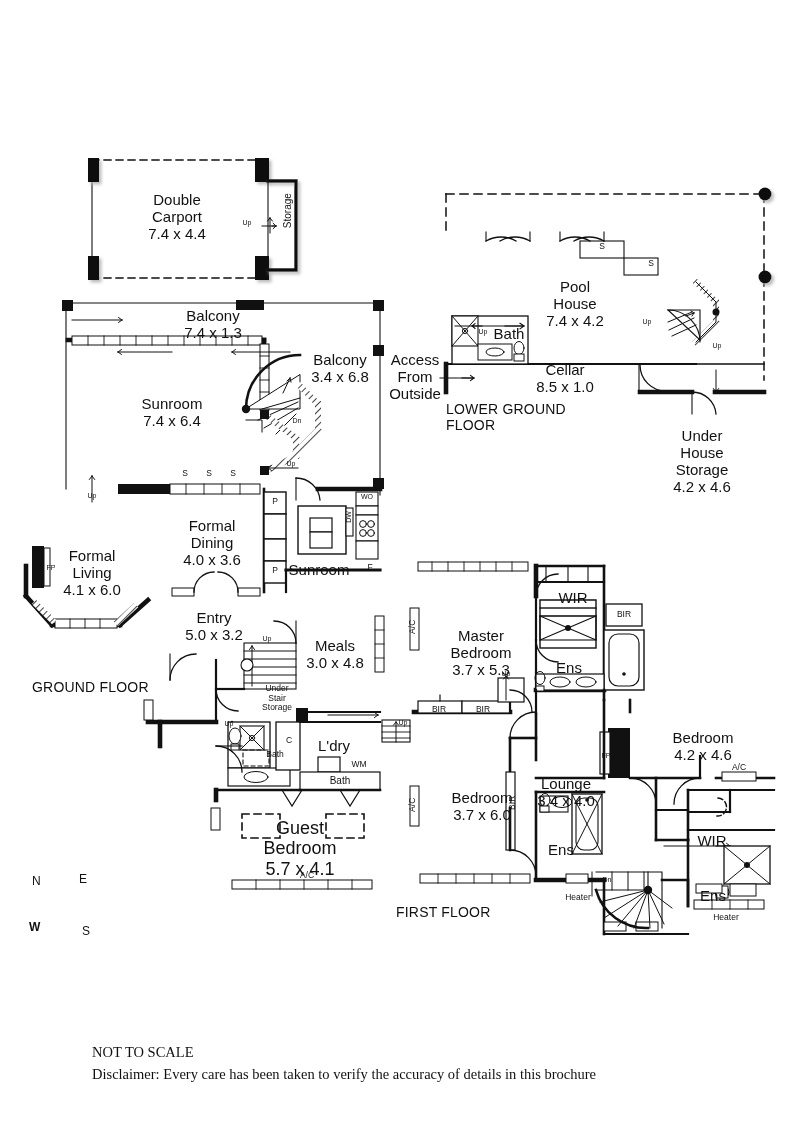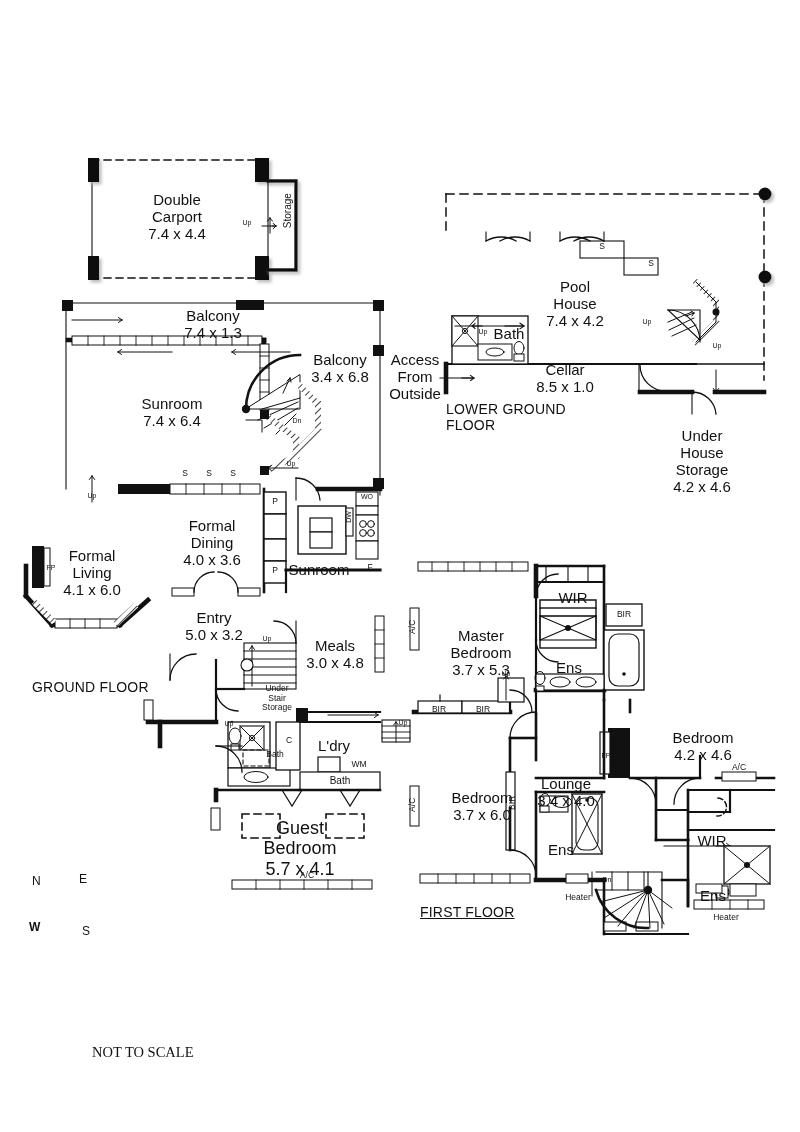--- a/index.html
+++ b/index.html
@@ -530,31 +530,32 @@
   <div class="lbl rm" style="left:520px;top:776px;width:92px;">Lounge
 3.4 x 4.0</div>
   <div class="lbl tiny" style="left:597px;top:752px;width:18px;">FP</div>
   <div class="lbl rm" style="left:648px;top:730px;width:110px;">Bedroom
 4.2 x 4.6</div>
   <div class="lbl xs" style="left:726px;top:763px;width:26px;">A/C</div>
   <div class="lbl rm" style="left:688px;top:833px;width:48px;">WIR</div>
   <div class="lbl rm" style="left:690px;top:888px;width:46px;">Ens</div>
   <div class="lbl xs" style="left:702px;top:913px;width:48px;">Heater</div>
   <div class="lbl tiny" style="left:598px;top:876px;width:18px;">Dn</div>
-  <div class="lbl flr" style="left:420px;top:905px;width:120px;text-decoration:underline;">FIRST FLOOR</div>
+  <div class="lbl flr" style="left:396px;top:905px;width:120px;">FIRST FLOOR</div>
 
   <div class="cmp">
     <svg viewBox="0 0 74 74">
       <circle cx="37" cy="40" r="22" fill="#fff" stroke="#333" stroke-width="1.6"></circle>
       <path d="M21,24 L53,56" stroke="#333" stroke-width="1.4"></path>
       <path d="M53,24 L21,56" stroke="#333" stroke-width="1.4"></path>
       <path d="M22,25 L37,40 L26,29 Z" fill="#333" stroke="#333" stroke-width="3" stroke-linejoin="round"></path>
       <path d="M52,55 L37,40 L48,51 Z" fill="#333" stroke="#333" stroke-width="3" stroke-linejoin="round"></path>
     </svg>
     <div class="cl" style="left:6px;top:6px;">N</div>
     <div class="cl" style="left:53px;top:4px;">E</div>
     <div class="cl" style="left:3px;top:52px;font-weight:bold;">W</div>
     <div class="cl" style="left:56px;top:56px;">S</div>
   </div>
 
   <div class="foot foot1">NOT TO SCALE</div>
+  <div class="foot foot2">Disclaimer: Every care has been taken to verify the accuracy of details in this brochure</div>
 
 </div>
 
 </body></html>

